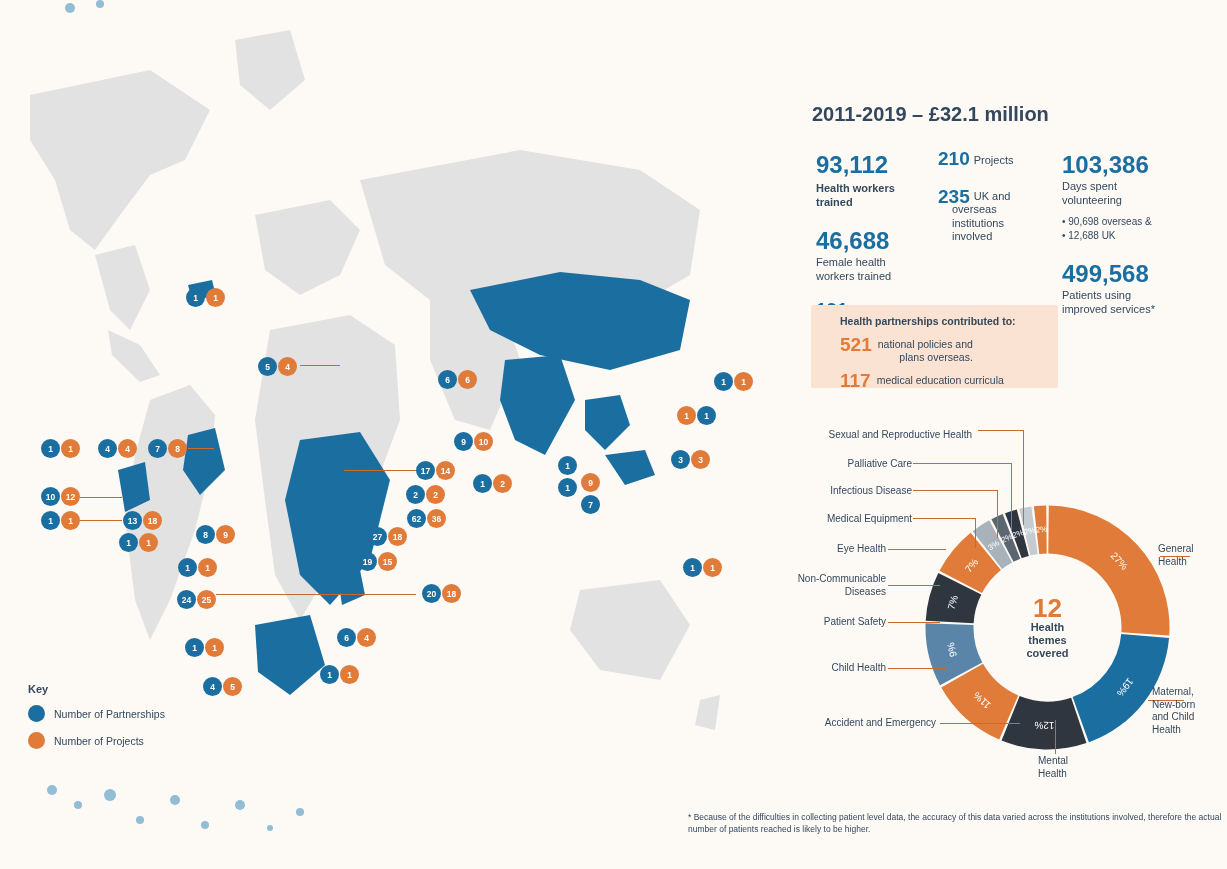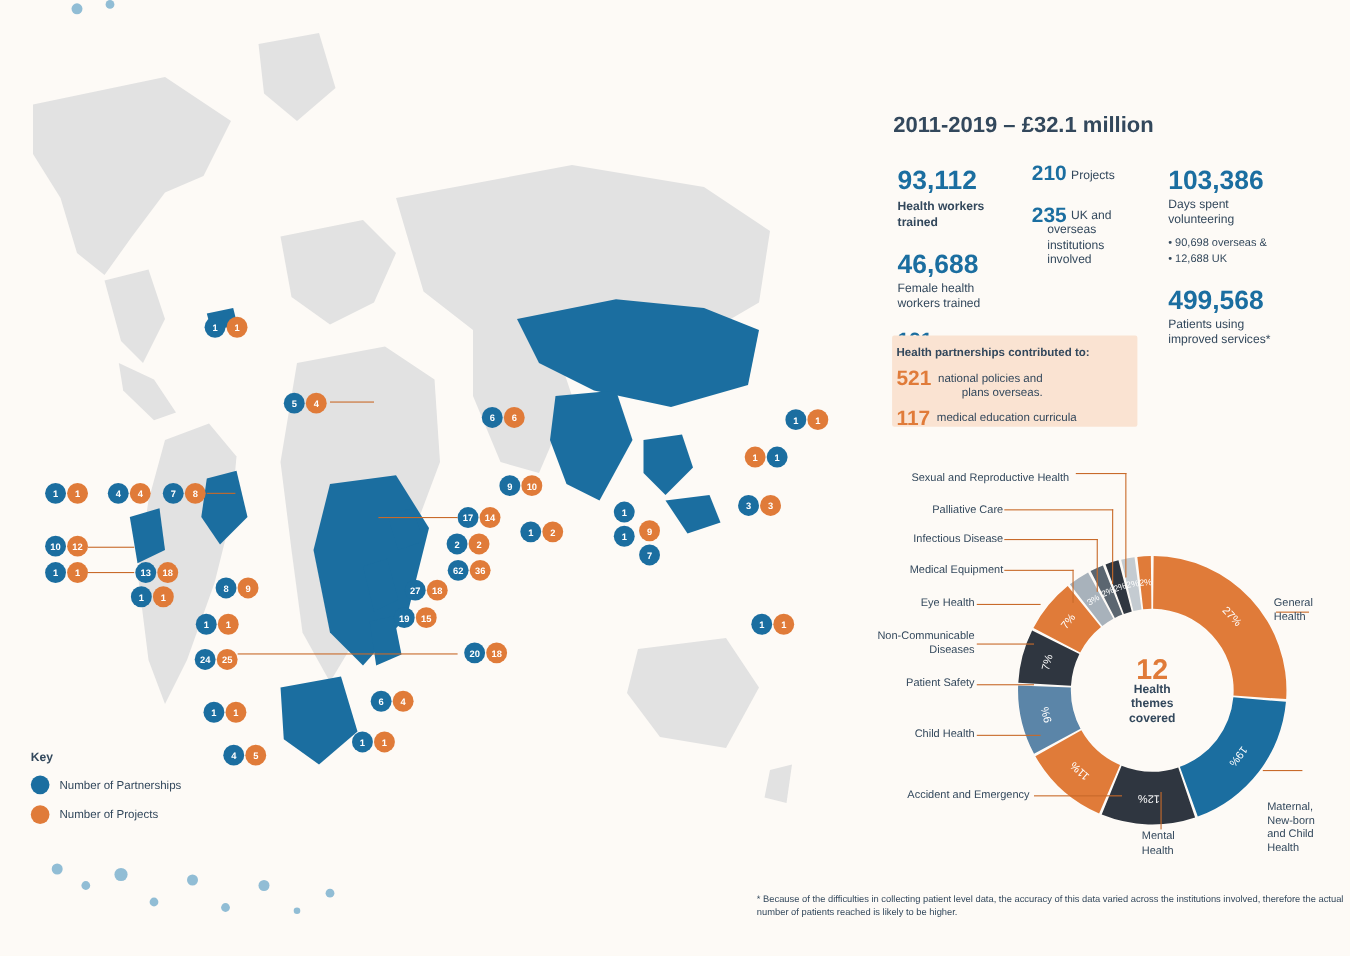--- a/index.html
+++ b/index.html
@@ -32,22 +32,22 @@
   }
   .statcol{position:absolute;}
   .bignum{font-size:24px;font-weight:bold;color:#1b6ea0;line-height:26px;}
   .statlabel{font-size:11px;line-height:13.5px;color:#33485c;}
   .inlinestat{font-size:11px;line-height:13.5px;color:#33485c;}
   .inlinestat .n{font-size:19px;font-weight:bold;color:#1b6ea0;vertical-align:-1px;margin-right:4px;}
   .sub{font-size:10px;line-height:14px;color:#33485c;}
 
   
   .contrib{
-    position:absolute;left:811px;top:305px;width:223px;height:83px;
-    background:#fae3d2;border-radius:2px;padding:10px 4px;box-sizing:border-box;
+    position:absolute;left:811px;top:305px;width:247px;height:83px;
+    background:#fae3d2;border-radius:2px;padding:10px 29px;box-sizing:border-box;
   }
   .contrib .hd{font-size:10.5px;font-weight:bold;color:#33485c;margin-bottom:9px;}
   .contrib .row{display:flex;align-items:flex-start;margin-bottom:8px;}
   .contrib .num{font-size:19px;font-weight:bold;color:#e07b39;margin-right:6px;line-height:18px;}
   .contrib .txt{font-size:10.5px;line-height:13px;color:#33485c;padding-top:2px;}
 
   
   .donutwrap{position:absolute;left:925px;top:505px;width:245px;height:245px;}
   .donut-center{
     position:absolute;left:0;top:0;width:245px;height:245px;
@@ -332,21 +332,21 @@
   <div class="dlabel l" style="left:760px;top:485px;width:152px;">Infectious Disease</div>
   <div class="dlabel l" style="left:760px;top:513px;width:152px;">Medical Equipment</div>
   <div class="dlabel l" style="left:760px;top:543px;width:126px;">Eye Health</div>
   <div class="dlabel l" style="left:760px;top:573px;width:126px;white-space:pre-line;">Non-Communicable
 Diseases</div>
   <div class="dlabel l" style="left:760px;top:616px;width:126px;">Patient Safety</div>
   <div class="dlabel l" style="left:760px;top:662px;width:126px;">Child Health</div>
   <div class="dlabel l" style="left:760px;top:717px;width:176px;">Accident and Emergency</div>
   <div class="dlabel r" style="left:1038px;top:755px;width:80px;white-space:pre-line;">Mental
 Health</div>
-  <div class="dlabel r" style="left:1152px;top:686px;width:70px;white-space:pre-line;margin-top:42px;">Maternal,
+  <div class="dlabel r" style="left:1152px;top:686px;width:70px;white-space:pre-line;">Maternal,
 New-born
 and Child
 Health</div>
   <div class="dlabel r" style="left:1158px;top:543px;width:64px;white-space:pre-line;">General
 Health</div>
 
   <div class="key">
     <div class="kt">Key</div>
     <div class="krow">
       <span class="dot blue"></span>

